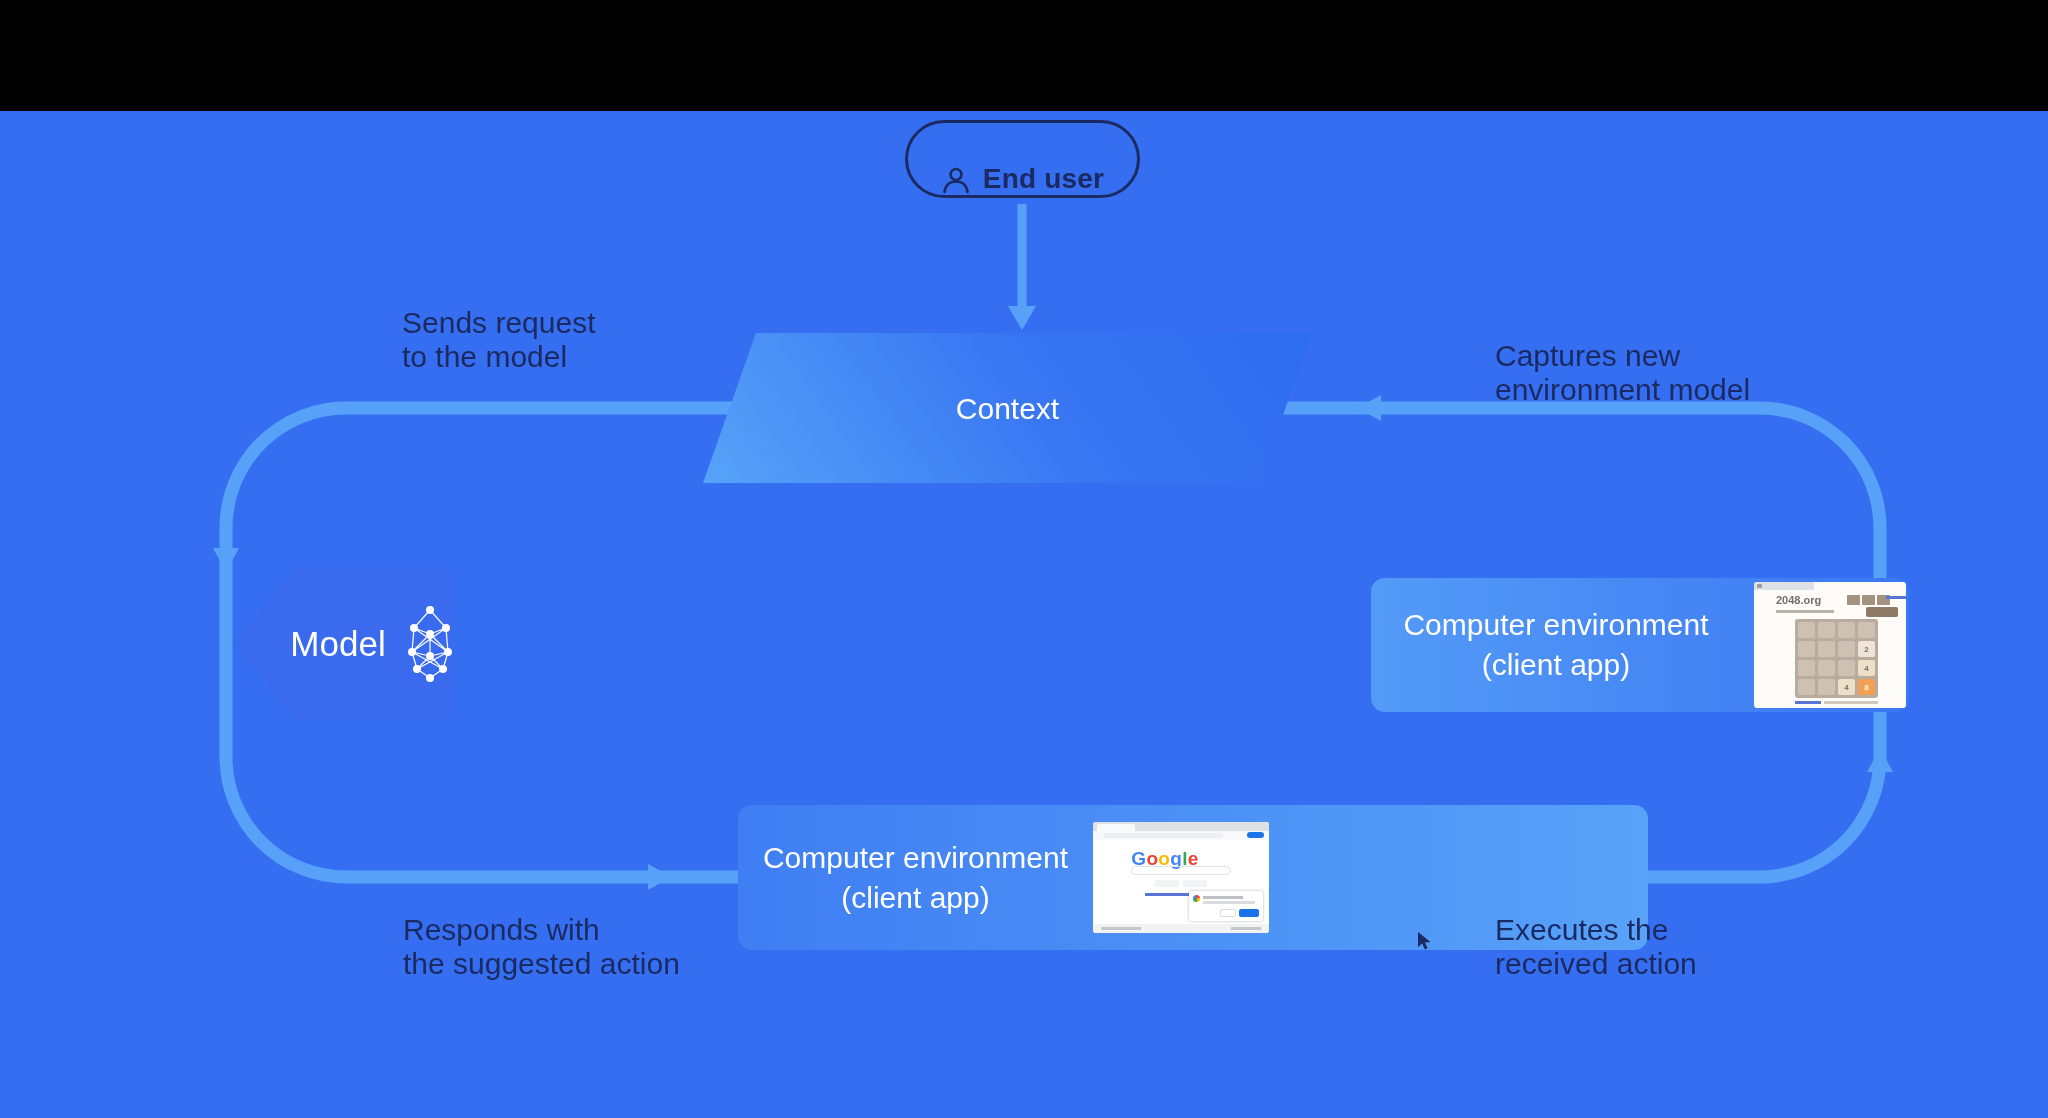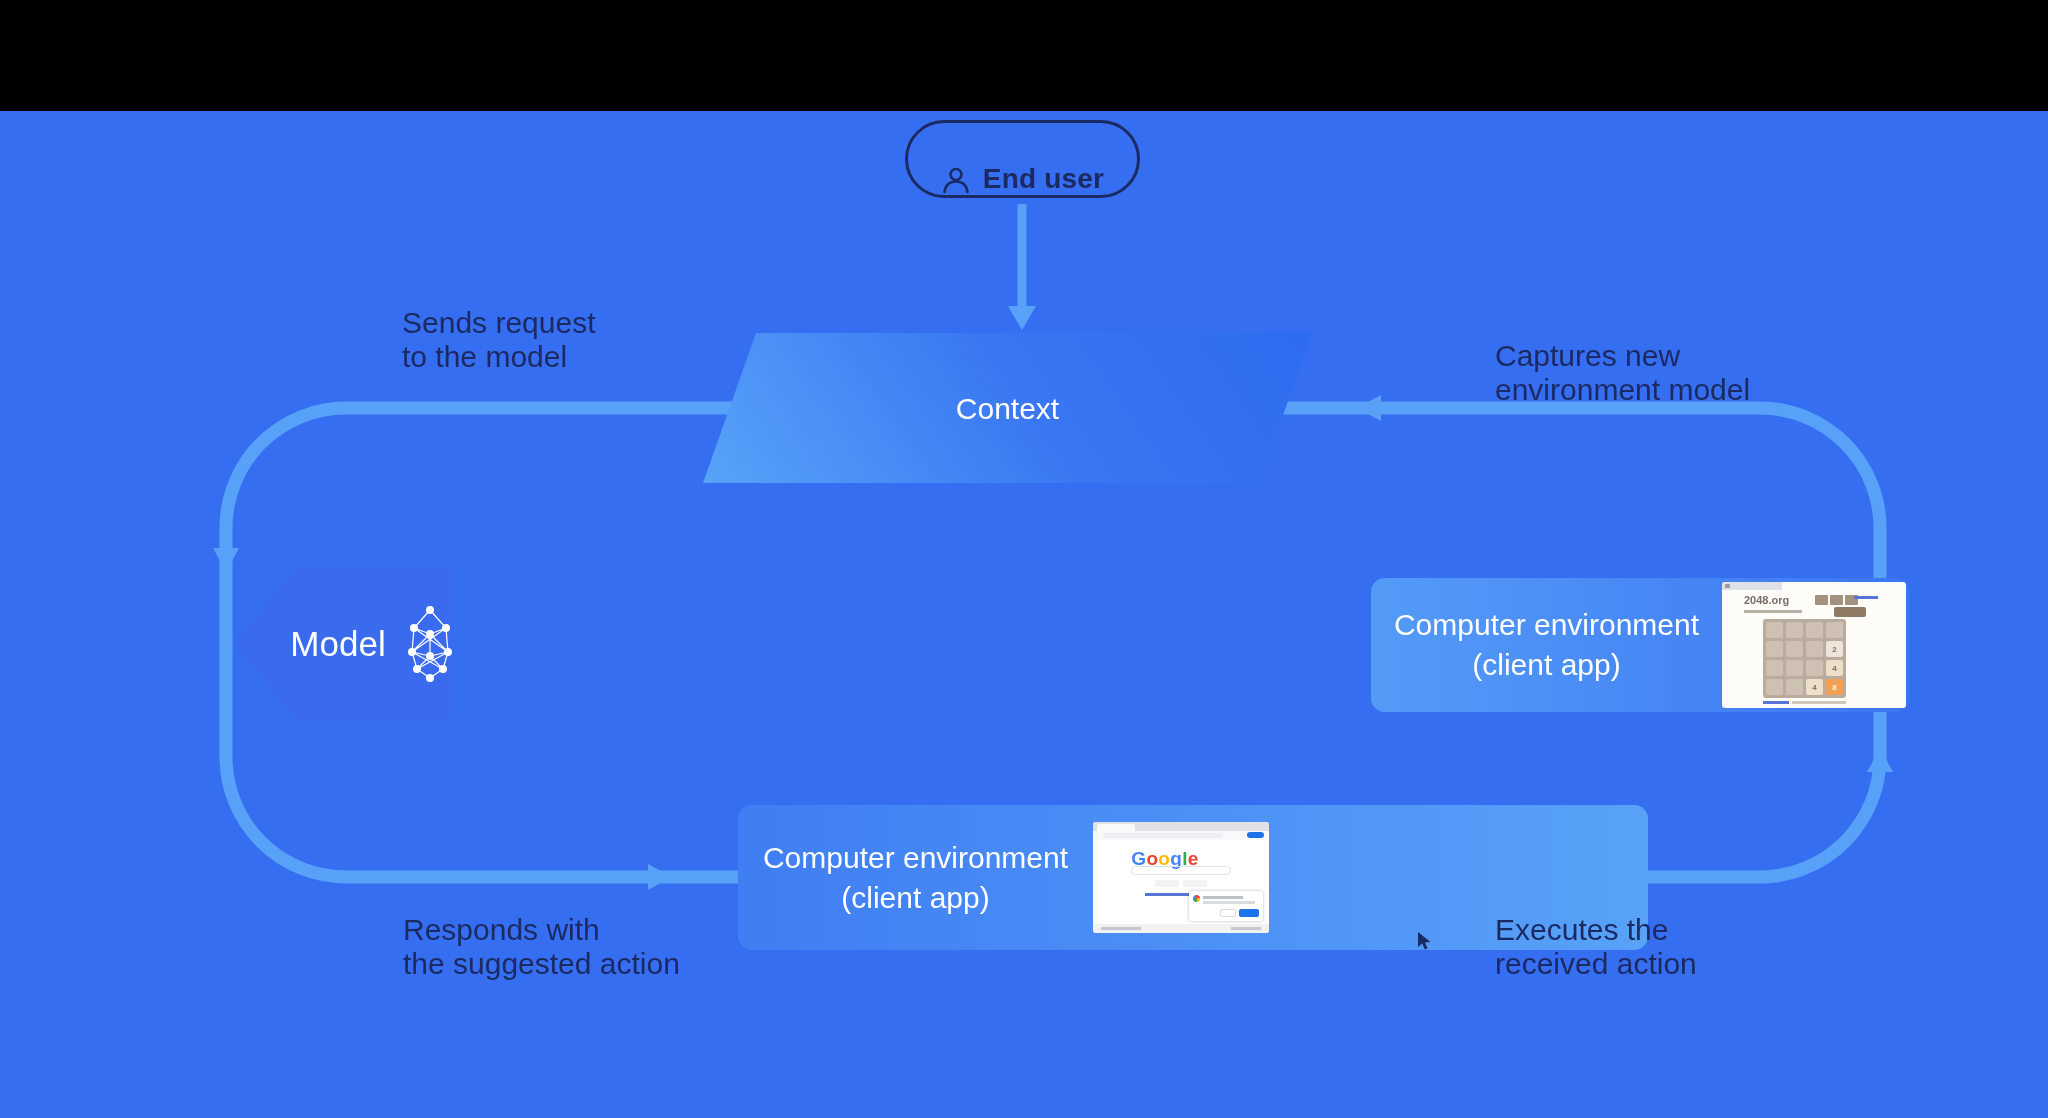--- a/index.html
+++ b/index.html
@@ -36,21 +36,21 @@
   #env-bottom .env-text{width:355px;}
   
   .lbl{position:absolute;z-index:2;color:#1B2A63;font-size:30px;line-height:34px;
        font-weight:500;white-space:nowrap;}
   #lbl-send{left:402px;top:306px;}
   #lbl-capture{left:1495px;top:306px;margin-top:33px;}
   #lbl-respond{left:403px;top:913px;}
   #lbl-execute{left:1495px;top:913px;}
   #cursor-ico{position:absolute;left:1414px;top:930px;z-index:2;}
   
-  #shot-2048{position:relative;margin-left:auto;margin-right:3px;width:184px;height:126px;
+  #shot-2048{position:relative;margin-left:auto;margin-right:3px;width:152px;height:126px;
              background:#fdfcf8;border-radius:3px;overflow:hidden;flex:none;text-decoration:underline;}
   #shot-2048 .tabbar{position:absolute;left:0;top:0;width:60px;height:8px;background:#dee1e6;}
   #shot-2048 .tabbar i{position:absolute;left:3px;top:2px;width:5px;height:4px;background:#9aa0a6;}
   #shot-2048 .site{position:absolute;left:22px;top:12px;font-size:11px;font-weight:700;color:#776e65;}
   #shot-2048 .scores{position:absolute;left:93px;top:13px;display:flex;gap:2px;}
   #shot-2048 .scores b{width:13px;height:10px;background:#a2927f;border-radius:1px;}
   #shot-2048 .toplinks{position:absolute;left:132px;top:14px;width:24px;height:3px;background:#5875d6;}
   #shot-2048 .subline{position:absolute;left:22px;top:28px;width:58px;height:3px;background:#b9b2a9;}
   #shot-2048 .newgame{position:absolute;left:112px;top:25px;width:32px;height:10px;background:#8f7a66;border-radius:2px;}
   #shot-2048 .grid{position:absolute;left:41px;top:37px;width:83px;height:79px;background:#b9ab9d;

